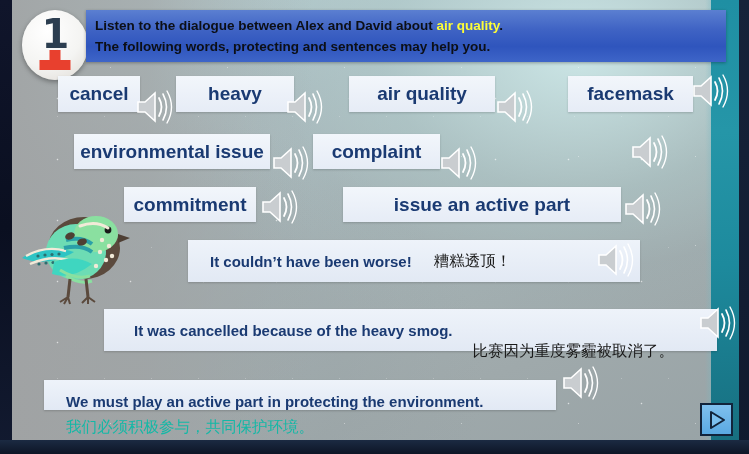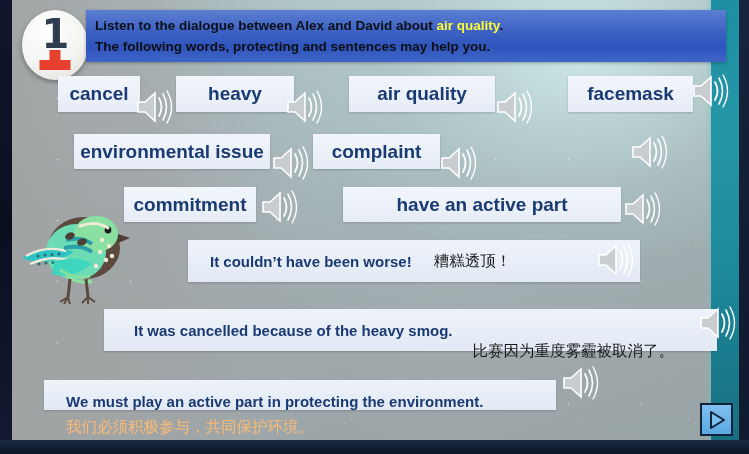--- a/index.html
+++ b/index.html
@@ -154,21 +154,21 @@
   }
   .zh {
     color: #1a1a1a;
     font-weight: normal;
     font-size: 15.5px;
     white-space: nowrap;
     font-family: "DejaVu Sans", sans-serif;
   }
   .zh-outside {
     position: absolute;
-    color: #fdba74;
+    color: #14b8a6;
     font-size: 15.5px;
     font-family: "DejaVu Sans", sans-serif;
     white-space: nowrap;
   }
 
   
   .spk { position: absolute; }
   .spk svg { display: block; }
 
   
@@ -299,21 +299,21 @@
   <div class="spk" style="left:257px; top:188px;">
     <svg width="42" height="38" viewBox="0 0 42 38">
       <path d="M6 14 h7 l10 -9 v28 l-10 -9 h-7 z" fill="#c9cdd0" stroke="#ffffff" stroke-width="1.6"></path>
       <path d="M27 10 q5 9 0 18" fill="none" stroke="#ffffff" stroke-width="1.8" stroke-linecap="round"></path>
       <path d="M31 6 q7 13 0 26" fill="none" stroke="#ffffff" stroke-width="1.6" stroke-linecap="round"></path>
       <path d="M35 3 q9 16 0 32" fill="none" stroke="#ffffff" stroke-width="1.4" stroke-linecap="round"></path>
     </svg>
   </div>
 
   <div class="chip word" style="left:343px; top:187px; width:278px; height:35px;">
-    <span>have an active part</span>
+    <span>issue an active part</span>
   </div>
   <div class="spk" style="left:620px; top:190px;">
     <svg width="42" height="38" viewBox="0 0 42 38">
       <path d="M6 14 h7 l10 -9 v28 l-10 -9 h-7 z" fill="#c9cdd0" stroke="#ffffff" stroke-width="1.6"></path>
       <path d="M27 10 q5 9 0 18" fill="none" stroke="#ffffff" stroke-width="1.8" stroke-linecap="round"></path>
       <path d="M31 6 q7 13 0 26" fill="none" stroke="#ffffff" stroke-width="1.6" stroke-linecap="round"></path>
       <path d="M35 3 q9 16 0 32" fill="none" stroke="#ffffff" stroke-width="1.4" stroke-linecap="round"></path>
     </svg>
   </div>
 

